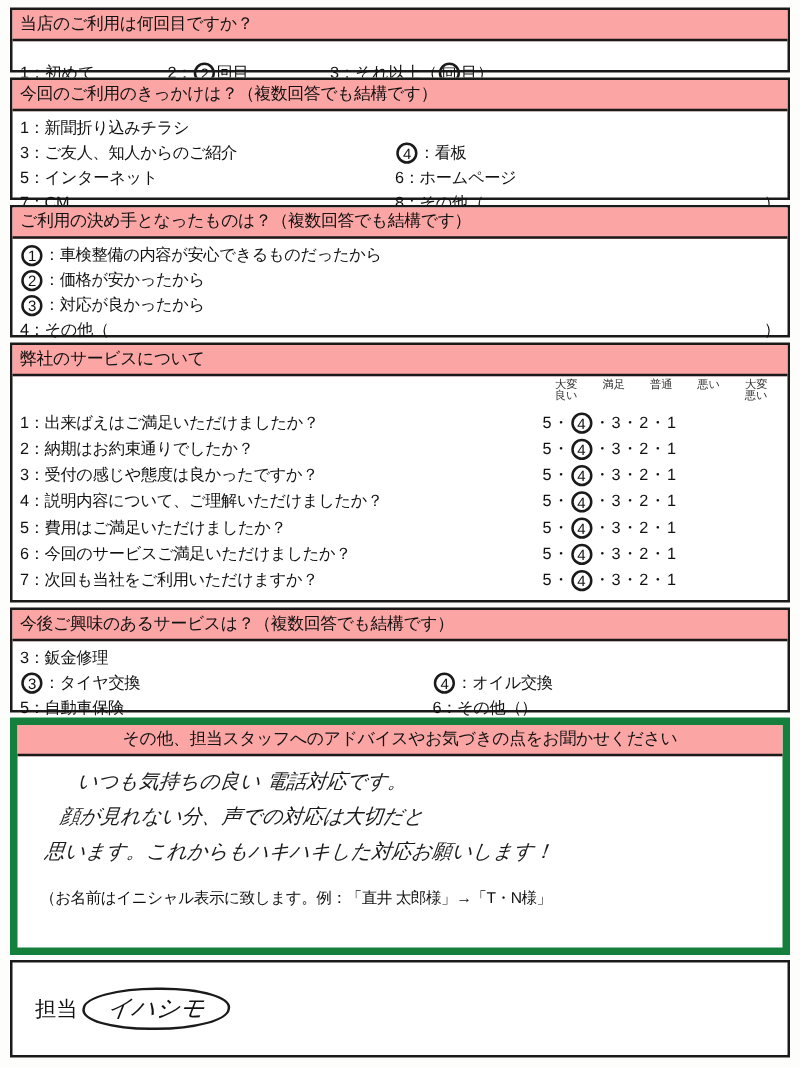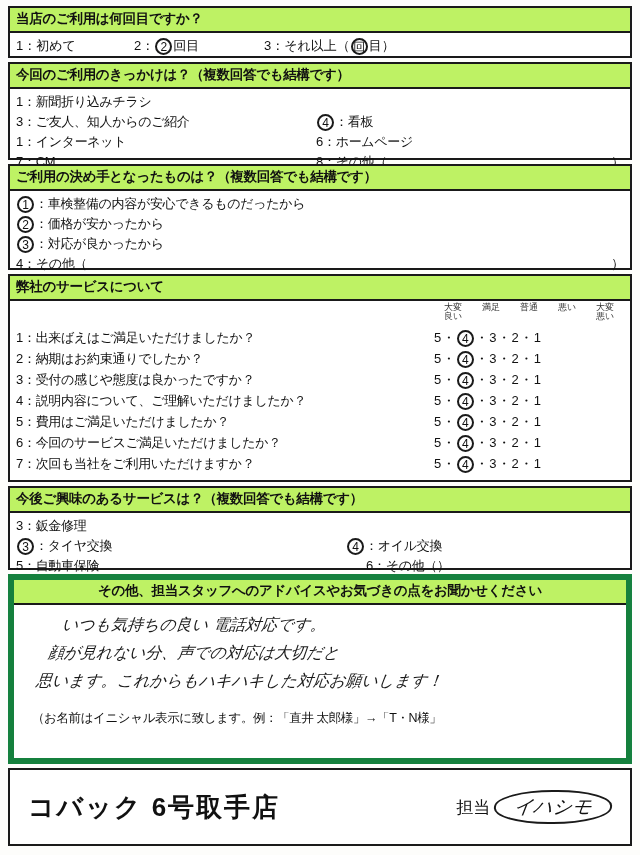--- a/index.html
+++ b/index.html
@@ -21,23 +21,23 @@
   }
   .section {
     position: absolute;
     left: 8px;
     width: 624px;
     border: 2px solid #1a1a1a;
     box-sizing: border-box;
     background: #fff;
   }
   .sec-head {
-    background: #bef264;
+    background: #fca5a5;
     border-bottom: 2px solid #1a1a1a;
-    font-weight: bold;
+    font-weight: normal;
     font-size: 13.5px;
     padding: 2px 6px 3px 6px;
     letter-spacing: -0.3px;
     white-space: nowrap;
   }
   .sec-body {
     padding: 3px 6px 4px 6px;
   }
   .row {
     display: flex;
@@ -58,21 +58,21 @@
     line-height: 14px;
     text-align: center;
     font-size: 12px;
     vertical-align: middle;
     margin: 0 1px;
     box-sizing: border-box;
   }
 
   
   #sec1 { top: 6px; height: 52px; }
-  #sec1 .sec-body { padding-top: 4px; }
+  #sec1 .sec-body { padding-top: 16px; }
   #sec1 .line { display: flex; align-items: center; }
   #sec1 .a { width: 118px; }
   #sec1 .b { width: 130px; }
 
   
   #sec2 { top: 62px; height: 98px; }
 
   
   #sec3 { top: 164px; height: 106px; }
 
@@ -201,21 +201,21 @@
       <div class="row">
         <span class="col-l">1：新聞折り込みチラシ</span>
       </div>
       <div class="row">
         <span class="col-l">3：ご友人、知人からのご紹介</span>
         <span class="col-r">
           <span class="circled">4</span>：<span>看板</span>
         </span>
       </div>
       <div class="row">
-        <span class="col-l">1：インターネット</span>
+        <span class="col-l">5：インターネット</span>
         <span class="col-r">
           <span>6</span>：<span>ホームページ</span>
         </span>
       </div>
       <div class="row">
         <span class="col-l">7：CM</span>
         <span class="col-r" style="display:flex;justify-content:space-between;">
           <span><span>8</span>：<span>その他（</span></span>
           <span class="paren">）</span>
         </span>
@@ -295,39 +295,38 @@
           <span class="circled">3</span>：<span>タイヤ交換</span>
         </span>
         <span class="col-r">
           <span class="circled">4</span>：<span>オイル交換</span>
         </span>
       </div>
       <div class="row">
         <span class="col-l" style="width:330px;">
           <span>5</span>：<span>自動車保険</span>
         </span>
-        <span class="col-r" style="display:flex;justify-content:flex-start;margin-left:20px;">
+        <span class="col-r" style="display:flex;justify-content:flex-start;">
           <span><span>6</span>：<span>その他（</span></span>
           <span class="paren">）</span>
         </span>
       </div>
     </div>
   </div>
 
   <div class="section" id="sec6">
     <div class="sec-head">その他、担当スタッフへのアドバイスやお気づきの点をお聞かせください</div>
     <div class="comment-area">
       <div class="comment-line" style="margin-left:34px;">いつも気持ちの良い 電話対応です。</div>
       <div class="comment-line" style="margin-left:20px;">顔が見れない分、声での対応は大切だと</div>
       <div class="comment-line" style="margin-left:8px;">思います。これからもハキハキした対応お願いします！</div>
     </div>
     <div class="hp-row2">（お名前はイニシャル表示に致します。例：「直井 太郎様」→「T・N様」</div>
   </div>
 
   <div class="section" id="sec7">
     <div class="shop-row">
-      <span class="shop-name">コバック 6号取手店</span>
       <span class="staff-label">担当</span>
       <span class="staff-sign">イハシモ</span>
     </div>
   </div>
 
 </div>
 
 </body></html>

